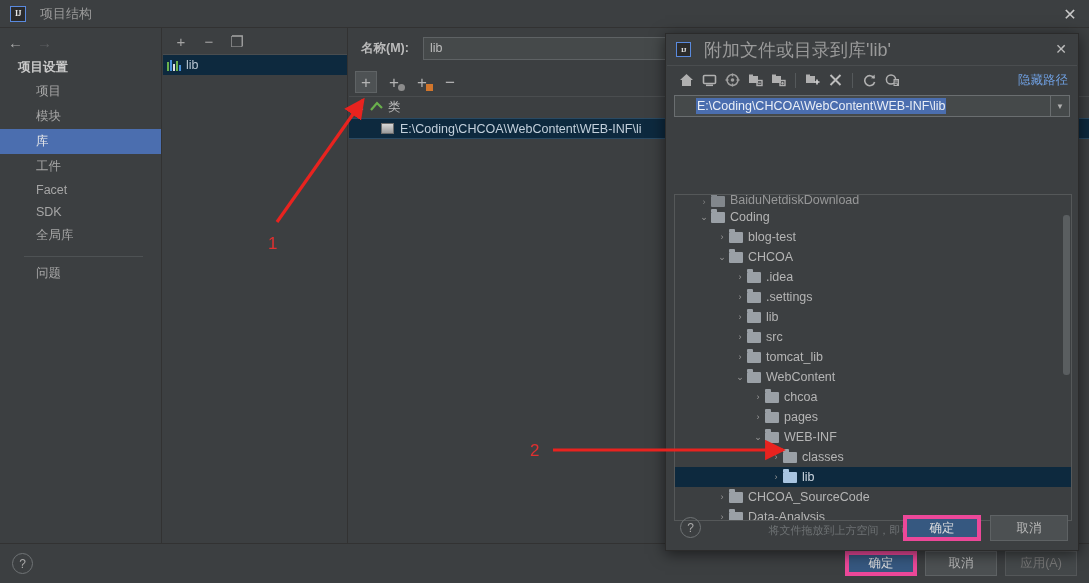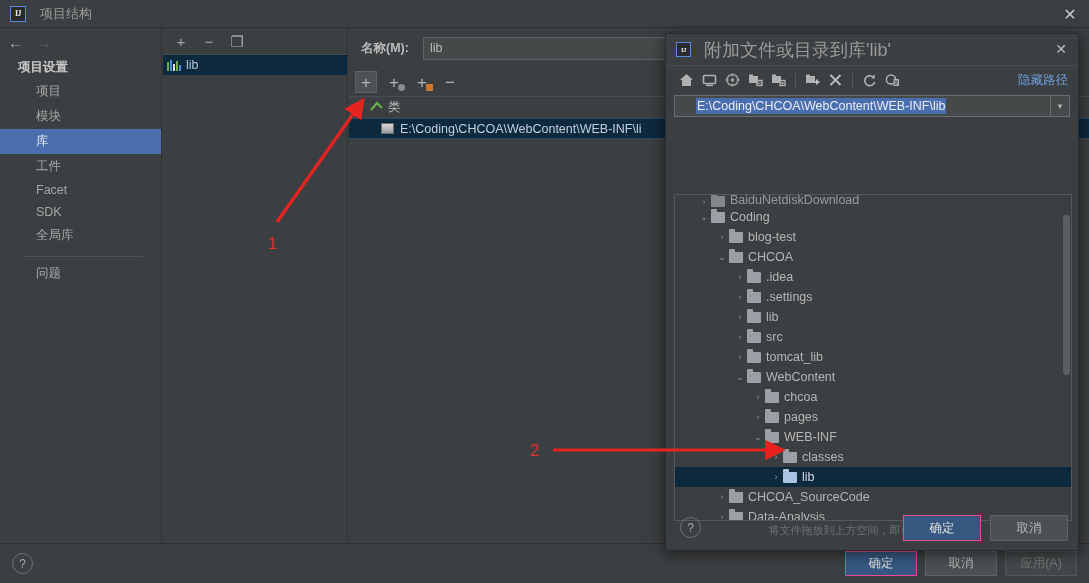--- a/index.html
+++ b/index.html
@@ -125,21 +125,21 @@
     display: flex; align-items: center; justify-content: center;
     font-size: 12px; cursor: pointer;
   }
   .btn {
     height: 25px; min-width: 72px; padding: 0 14px;
     background: #4c5052; border: 1px solid #5e6264; color: #bbbbbb;
     font-size: 12.5px; cursor: pointer; display: inline-flex;
     align-items: center; justify-content: center;
     font-family: "Liberation Sans", sans-serif;
   }
-  .btn.primary { background: #365880; border: 1px solid #ec4899; color: #dddddd; }
+  .btn.primary { background: #365880; border: 4px solid #ec4899; color: #dddddd; }
   .btn.disabled { color: #787878; border-color: #545759; background: #44484a; }
   .main-btns {
     position: absolute; right: 12px; top: 7px; display: flex; gap: 8px;
   }
 
   
   .dialog {
     position: absolute; left: 665px; top: 33px; width: 414px; height: 518px;
     background: #3c3f41; border: 1px solid #2b2b2b;
     box-shadow: 0 3px 14px rgba(0,0,0,0.55);

